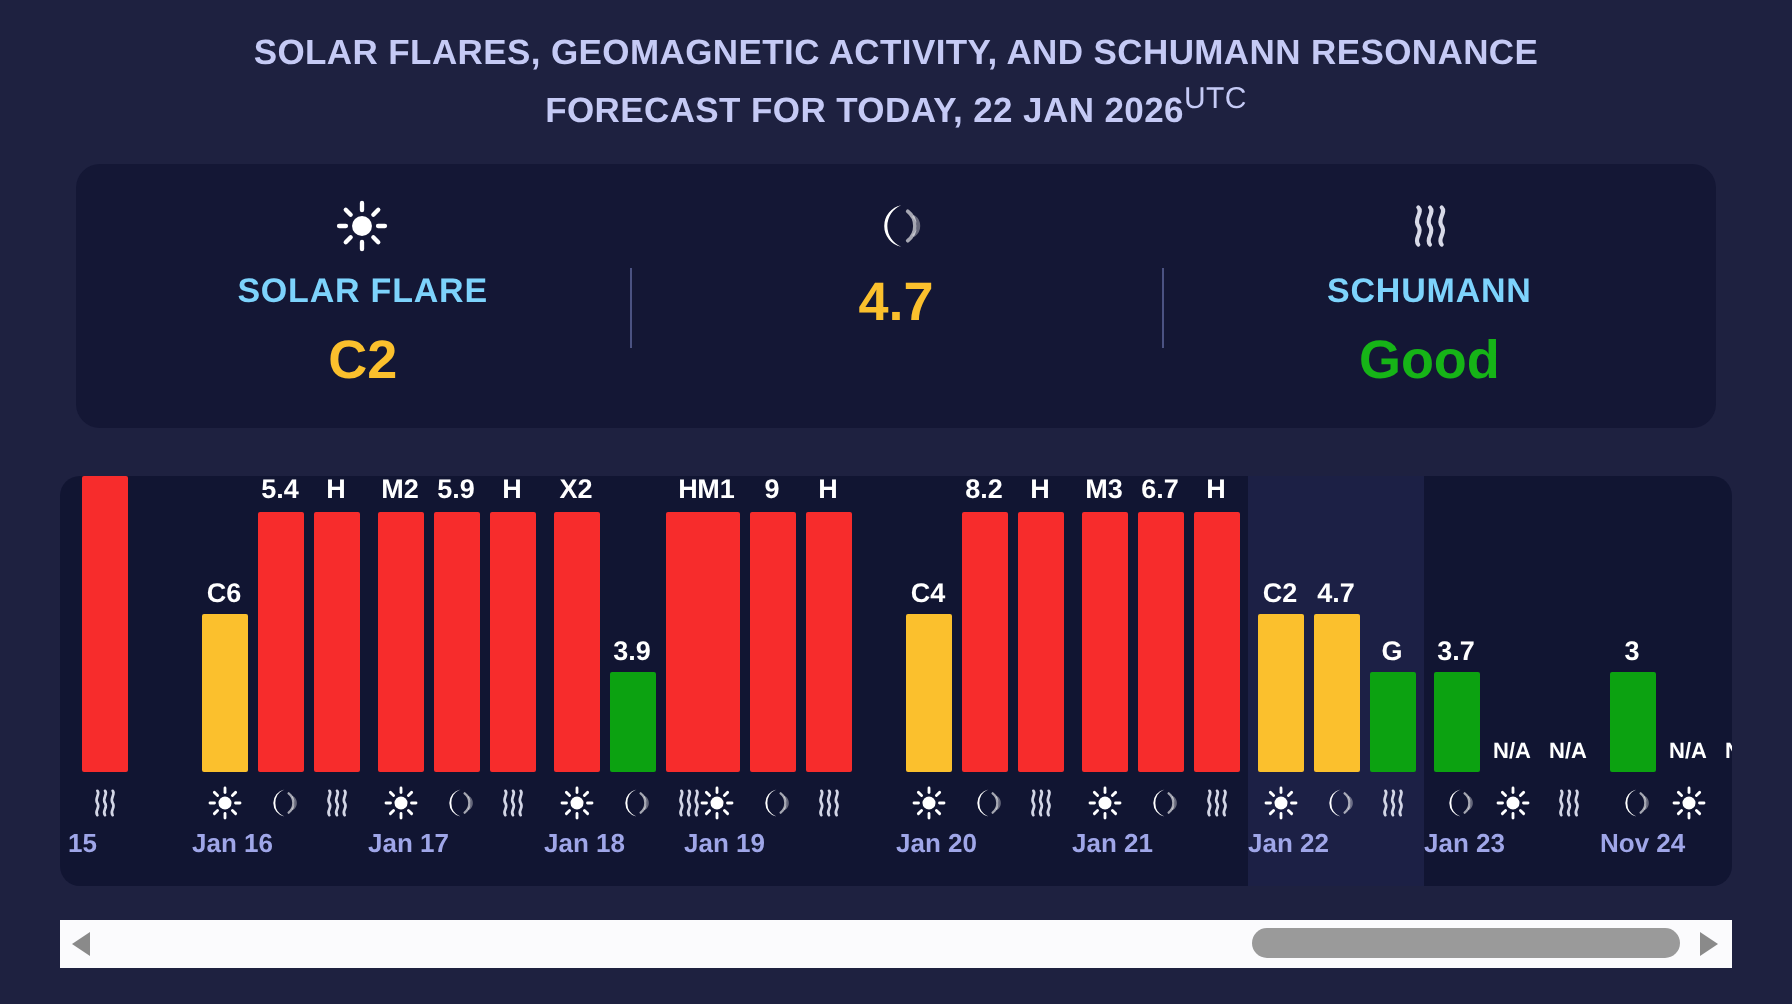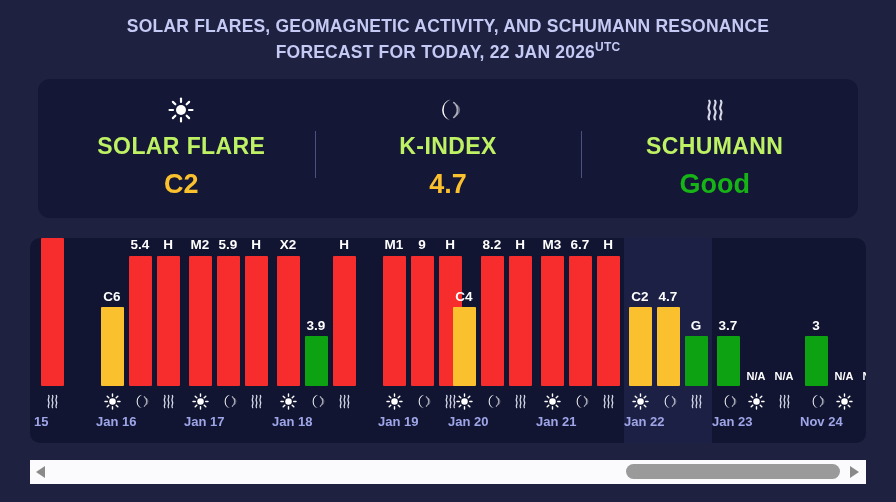--- a/index.html
+++ b/index.html
@@ -22,23 +22,23 @@
     text-align: center;
   }
   .header h1 {
     color: #c5caf5;
     font-size: 17.5px;
     font-weight: bold;
     letter-spacing: 0.2px;
     line-height: 1.42;
   }
   .header h1 .utc {
-    font-size: 12px;
+    font-size: 15px;
     vertical-align: super;
-    font-weight: bold;
+    font-weight: normal;
   }
 
   
   .summary-card {
     margin: 4px 38px 0 38px;
     background: #141735;
     border-radius: 12px;
     padding: 16px 10px 18px 10px;
     display: flex;
   }
@@ -58,22 +58,22 @@
     background: #4b5282;
   }
   .summary-icon {
     height: 30px;
     display: flex;
     align-items: center;
     justify-content: center;
     margin-bottom: 8px;
   }
   .summary-label {
-    color: #bef264;
-    font-size: 23px;
+    color: #7dd3fc;
+    font-size: 17px;
     font-weight: bold;
     letter-spacing: 0.4px;
     margin-bottom: 9px;
   }
   .summary-value {
     font-size: 27px;
     font-weight: bold;
   }
 
   
@@ -256,21 +256,20 @@
       <div class="summary-value" style="color: rgb(251, 192, 45);">C2</div>
     </div>
     <div class="summary-col">
       <div class="summary-icon">
         <svg width="26" height="26" viewBox="0 0 24 24" aria-hidden="true">
           <path d="M14.4 2.4a9.8 9.8 0 0 0 0 19.2A10.4 10.4 0 0 1 14.4 2.4Z" fill="#ffffff"></path>
           <path d="M17.4 5.2a8.6 8.6 0 0 1 0 13.6" stroke="#ffffff" stroke-width="1.7" fill="none" opacity="0.62" stroke-linecap="round"></path>
           <path d="M20.3 7.8a5.2 5.2 0 0 1 0 8.4" stroke="#ffffff" stroke-width="1.5" fill="none" opacity="0.35" stroke-linecap="round"></path>
         </svg>
       </div>
-      <div class="summary-label">K-INDEX</div>
       <div class="summary-value" style="color: rgb(251, 192, 45);">4.7</div>
     </div>
     <div class="summary-col">
       <div class="summary-icon">
         <svg width="26" height="26" viewBox="0 0 24 24" aria-hidden="true">
           <path d="M6.6 3.4c2.4 2.4 -2.4 5.2 0 8.6c2.4 3.4 -2.4 5.4 0 8.6" stroke="#d8dae8" stroke-width="1.9" fill="none" stroke-linecap="round"></path>
           <path d="M12 3.4c2.4 2.4 -2.4 5.2 0 8.6c2.4 3.4 -2.4 5.4 0 8.6" stroke="#d8dae8" stroke-width="1.9" fill="none" stroke-linecap="round"></path>
           <path d="M17.4 3.4c2.4 2.4 -2.4 5.2 0 8.6c2.4 3.4 -2.4 5.4 0 8.6" stroke="#d8dae8" stroke-width="1.9" fill="none" stroke-linecap="round"></path>
         </svg>
       </div>
@@ -436,21 +435,21 @@
             <div class="icon-slot">
               <svg width="17" height="17" viewBox="0 0 24 24" aria-hidden="true">
                 <path d="M6.6 3.4c2.4 2.4 -2.4 5.2 0 8.6c2.4 3.4 -2.4 5.4 0 8.6" stroke="#d3d6e6" stroke-width="1.9" fill="none" stroke-linecap="round"></path>
                 <path d="M12 3.4c2.4 2.4 -2.4 5.2 0 8.6c2.4 3.4 -2.4 5.4 0 8.6" stroke="#d3d6e6" stroke-width="1.9" fill="none" stroke-linecap="round"></path>
                 <path d="M17.4 3.4c2.4 2.4 -2.4 5.2 0 8.6c2.4 3.4 -2.4 5.4 0 8.6" stroke="#d3d6e6" stroke-width="1.9" fill="none" stroke-linecap="round"></path>
               </svg>
             </div>
           </div>
           <div class="day-label">Jan 18</div>
         </div>
-        <div class="day" style="left: 370px;">
+        <div class="day" style="left: 334px;">
           <div class="bars">
             <div class="bar-slot">
               <div class="bar-val">M1</div>
               <div class="bar-rect red" style="height: 148px;"></div>
             </div>
             <div class="bar-slot">
               <div class="bar-val">9</div>
               <div class="bar-rect red" style="height: 148px;"></div>
             </div>
             <div class="bar-slot">

